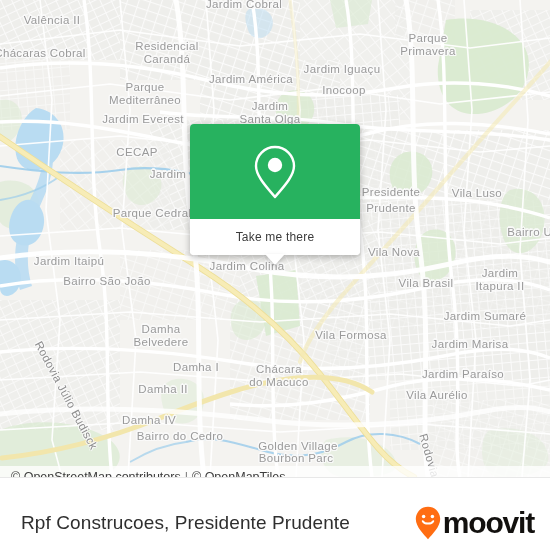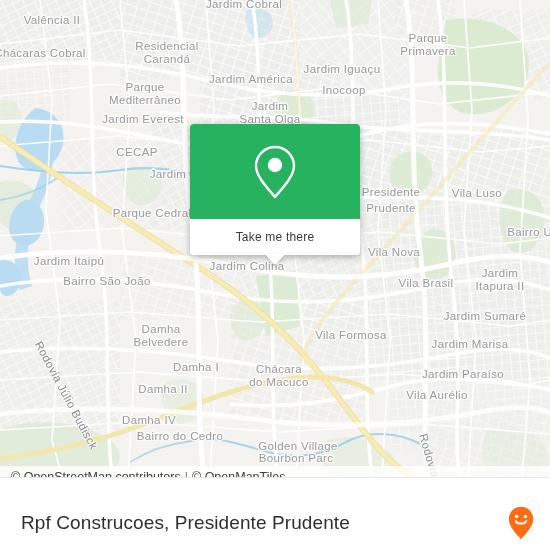--- a/index.html
+++ b/index.html
@@ -327,15 +327,16 @@
 
   <div id="footer">
     <div id="footer-title">Rpf Construcoes, Presidente Prudente</div>
     <div id="brand">
       <svg width="26" height="34" viewBox="0 0 26 34">
         <path d="M13 0.8 C6.2 0.8 0.8 6.2 0.8 13 C0.8 21 9 28.5 13 33.2 C17 28.5 25.2 21 25.2 13 C25.2 6.2 19.8 0.8 13 0.8 Z" fill="#ff6d12"></path>
         <circle cx="8.6" cy="10.6" r="1.75" fill="#ffffff"></circle>
         <circle cx="17.4" cy="10.6" r="1.75" fill="#ffffff"></circle>
         <path d="M7.8 15.2 C9.6 18.4 16.4 18.4 18.2 15.2" stroke="#ffffff" stroke-width="2" fill="none" stroke-linecap="round"></path>
       </svg>
+      <span id="brand-wordmark">moovit</span>
     </div>
   </div>
 </div>
 
 </body></html>

